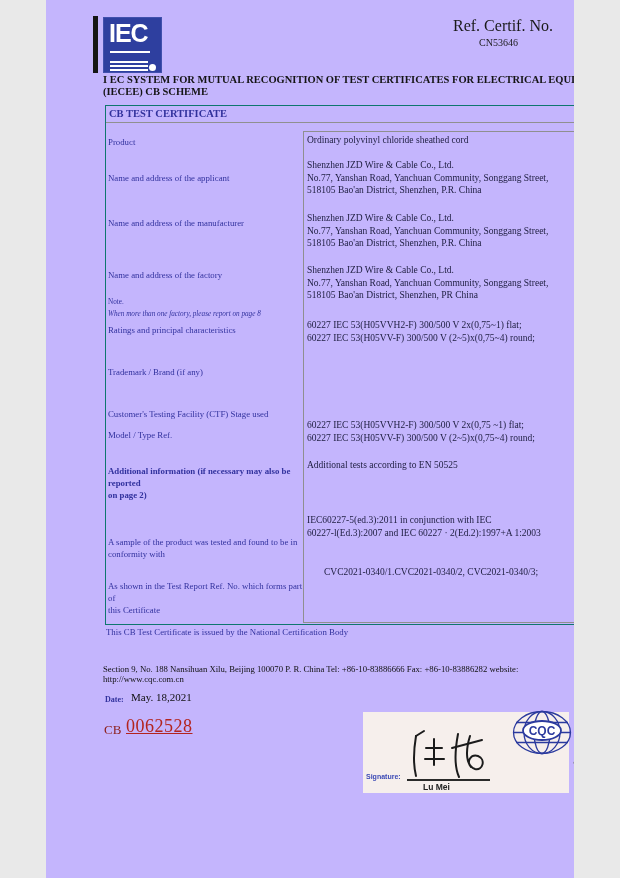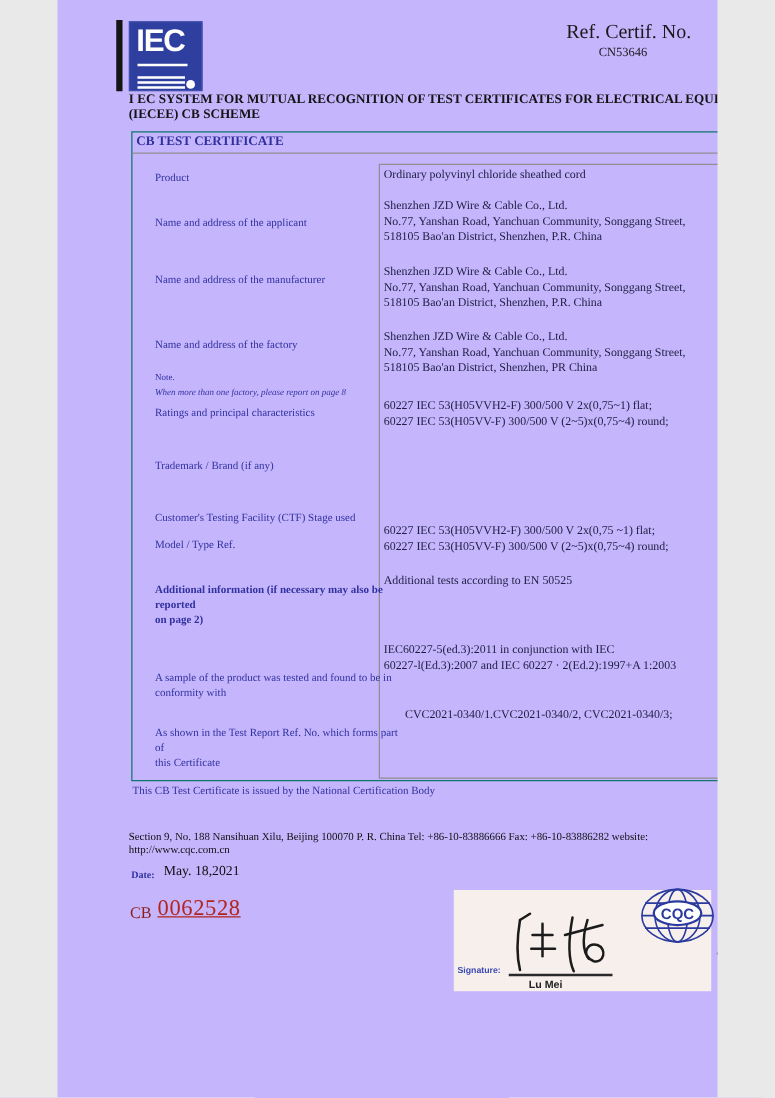--- a/index.html
+++ b/index.html
@@ -27,21 +27,21 @@
   .scheme-title { left:57px; top:74px; width:515px; font-size:10.5px; font-weight:bold;
                   line-height:11.5px; color:#141414; white-space:pre-line; }
 
   
   .outer-box { left:59px; top:105px; width:506px; height:520px; border:1px solid #0f766e; }
   .title-row { position:absolute; left:0; top:0; width:100%; height:17px;
                border-bottom:1px solid #909090; }
   .cert-title { position:absolute; left:3px; top:2px; font-size:10.5px; font-weight:bold; color:#31319c; }
   .inner-box { left:257px; top:131px; width:297px; height:492px; border:1px solid #8f8f8f; }
 
-  .lbl { left:62px; width:198px; font-size:8.8px; line-height:12px; color:#32329e; white-space:pre-line;margin-left:16px; }
+  .lbl { left:62px; width:198px; font-size:8.8px; line-height:12px; color:#32329e; white-space:pre-line; }
   .val { left:261px; width:292px; font-size:9.5px; line-height:12.5px; color:#1d1d3f; white-space:pre-line; }
   .note { font-size:7.2px; color:#32329e; }
   .note .it { font-style:italic; }
 
   
   .issued-by  { left:60px; top:627px; font-size:8.8px; color:#32329e; }
   .org-name   { left:57px; top:646px; font-size:11.5px; font-weight:bold; color:#101010; letter-spacing:0.3px; }
   .org-address{ left:57px; top:664px; font-size:8.7px; color:#101010; }
   .date-label { left:59px; top:695px; font-size:8px; color:#32329e; font-weight:bold; }
   .date-value { left:85px; top:691px; font-size:11px; color:#101010; }

